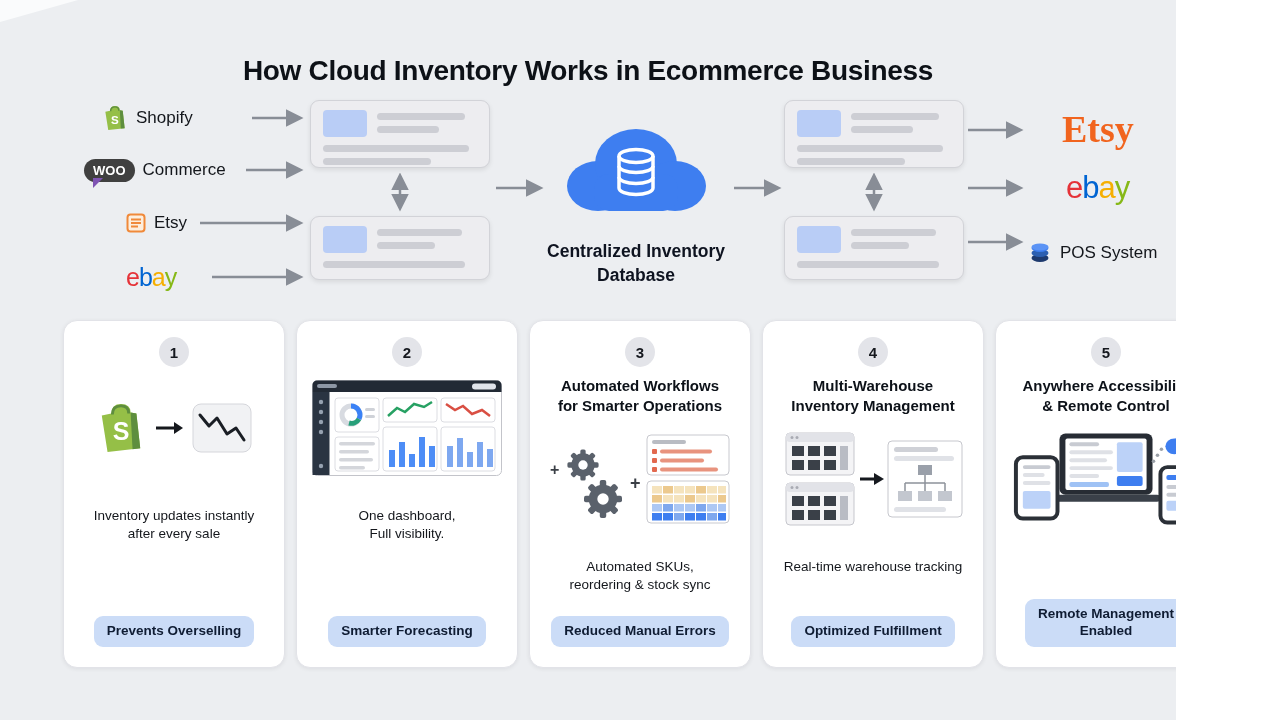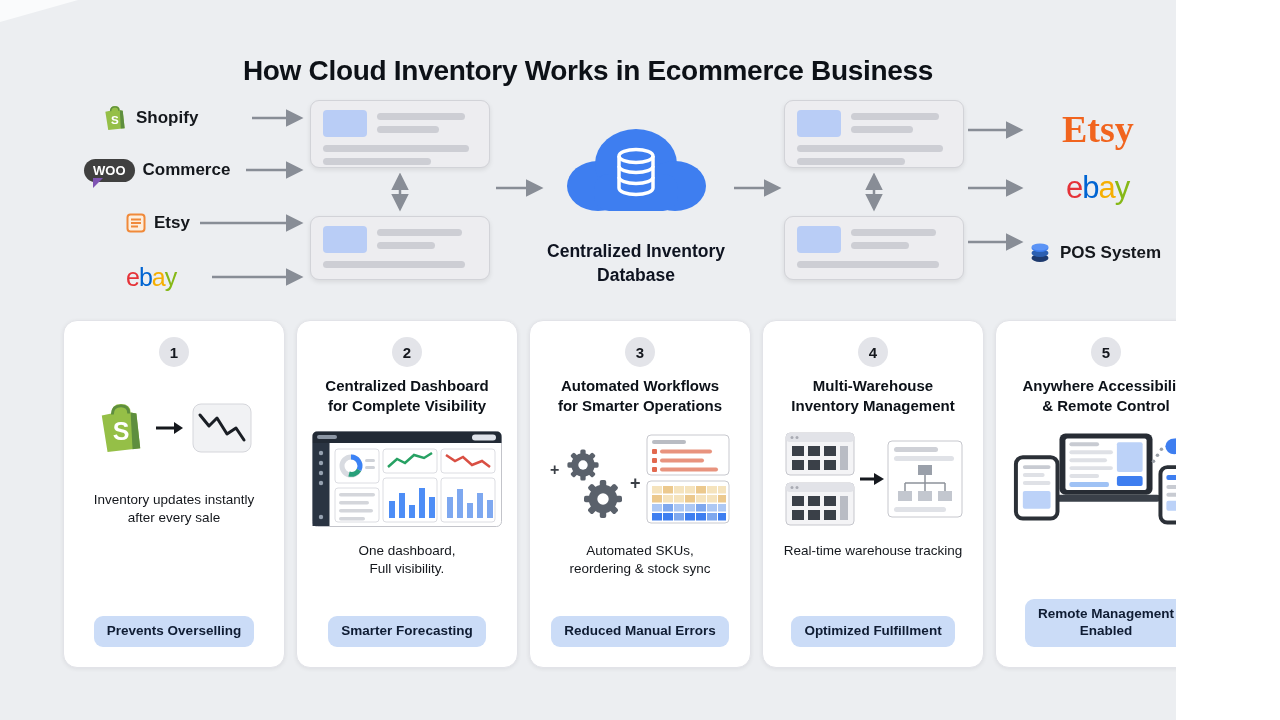--- a/index.html
+++ b/index.html
@@ -11,21 +11,21 @@
   .corner{position:absolute;top:0;left:0;width:0;height:0;
     border-top:22px solid #fafbfc;border-right:78px solid transparent;}
   .page-title{position:absolute;top:36px;left:0;width:100%;text-align:center;
     font-size:28px;font-weight:700;color:#0d1117;letter-spacing:-.3px;}
 
   
   .flow{position:absolute;top:90px;left:0;width:1280px;height:230px;}
   .flow-arrows{position:absolute;inset:0;pointer-events:none;}
 
   .prow{position:absolute;display:flex;align-items:center;gap:8px;height:30px;}
-  .plabel{font-size:17px;font-weight:700;color:#14171c;}
+  .plabel{font-size:17px;font-weight:400;color:#14171c;}
   .woo-badge{display:inline-block;background:#404040;color:#fff;font-weight:800;
     font-size:13px;padding:4px 9px;border-radius:12px;position:relative;}
   .woo-badge::after{content:"";position:absolute;left:9px;bottom:-6px;
     border:5px solid transparent;border-top-color:#7f54b3;border-left-color:#7f54b3;}
   .ebay{font-weight:400;letter-spacing:-1px;line-height:1;}
   .ebay-left{font-size:25px;}
   .ebay-right{font-size:31px;}
   .eb-e{color:#e53238}.eb-b{color:#0064d2}.eb-a{color:#f5af02}.eb-y{color:#86b817}
   .etsy-right{font-family:"Liberation Serif", serif;font-weight:700;font-size:38px;
     color:#f1641e;line-height:1;}
@@ -50,21 +50,21 @@
     border-radius:14px;box-shadow:0 1px 4px rgba(18,20,30,.07);
     box-sizing:border-box;padding:16px 12px 20px;display:flex;flex-direction:column;
     align-items:center;}
   .num{width:30px;height:30px;border-radius:50%;background:#e3e4e9;
     display:flex;align-items:center;justify-content:center;
     font-size:15px;font-weight:700;color:#15181e;flex:none;}
   .card-title{margin-top:9px;height:42px;font-size:15px;font-weight:700;
     line-height:1.32;text-align:center;white-space:pre-line;color:#0c1118;}
   .icon-box{height:110px;margin-top:6px;width:100%;display:flex;
     align-items:center;justify-content:center;gap:8px;}
-  .card-desc{margin-top:8px;font-size:13.5px;line-height:1.35;text-align:center;
+  .card-desc{margin-top:24px;font-size:13.5px;line-height:1.35;text-align:center;
     white-space:pre-line;color:#14171c;}
   .card-badge{margin-top:auto;background:#cbdcf7;color:#0f1c33;font-size:13.5px;
     font-weight:700;padding:7px 13px;border-radius:9px;text-align:center;
     white-space:pre-line;line-height:1.25;}
 
   .footer-title{position:absolute;top:694px;left:0;width:100%;text-align:center;
     font-size:28px;font-weight:700;color:#0e1420;letter-spacing:-.3px;}
 </style>
 </head>
 <body>
@@ -241,22 +241,20 @@
           <polyline points="8,12 17,23 25,15 35,31 44,25 52,37" fill="none" stroke="#1a1e24" stroke-width="3" stroke-linecap="round" stroke-linejoin="round"></polyline>
         </svg>
       </div>
       <div class="card-desc">Inventory updates instantly
 after every sale</div>
       <div class="card-badge">Prevents Overselling</div>
     </div>
 
     <div class="card">
       <div class="num">2</div>
-      <div class="card-title">Centralized Dashboard
-for Complete Visibility</div>
       <div class="icon-box">
         <svg width="190" height="96" viewBox="0 0 190 96">
           <rect x="0.5" y="0.5" width="189" height="95" rx="5" fill="#fff" stroke="#c3c4ca"></rect>
           <path d="M0.5 5 a4.5 4.5 0 0 1 4.5 -4.5 h180 a4.5 4.5 0 0 1 4.5 4.5 v7 h-189 z" fill="#222a35"></path>
           <rect x="5" y="4" width="20" height="4" rx="2" fill="#8d97a5"></rect>
           <rect x="160" y="3.5" width="24" height="6" rx="3" fill="#dfe3ea"></rect>
           <rect x="0.5" y="12" width="17" height="83" fill="#2a3442"></rect>
           <g fill="#96a1b0">
             <circle cx="9" cy="22" r="2.2"></circle>
               <circle cx="9" cy="32" r="2.2"></circle>

